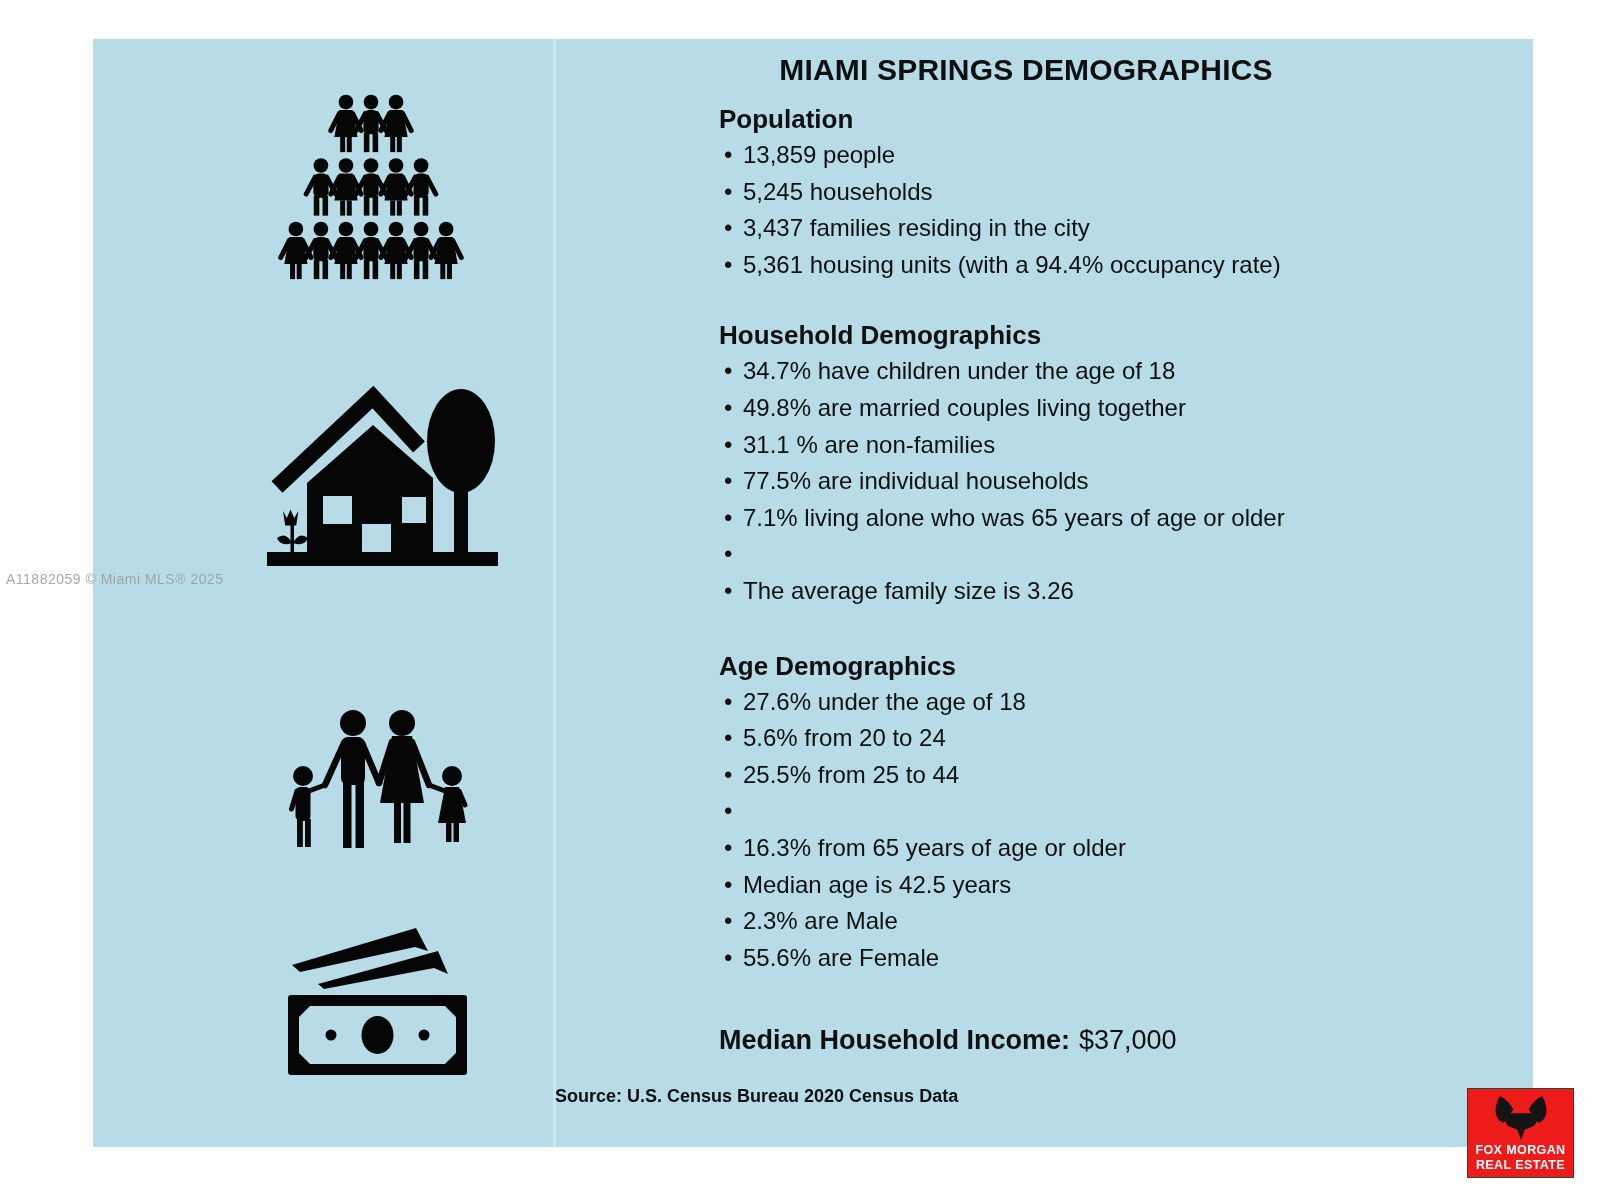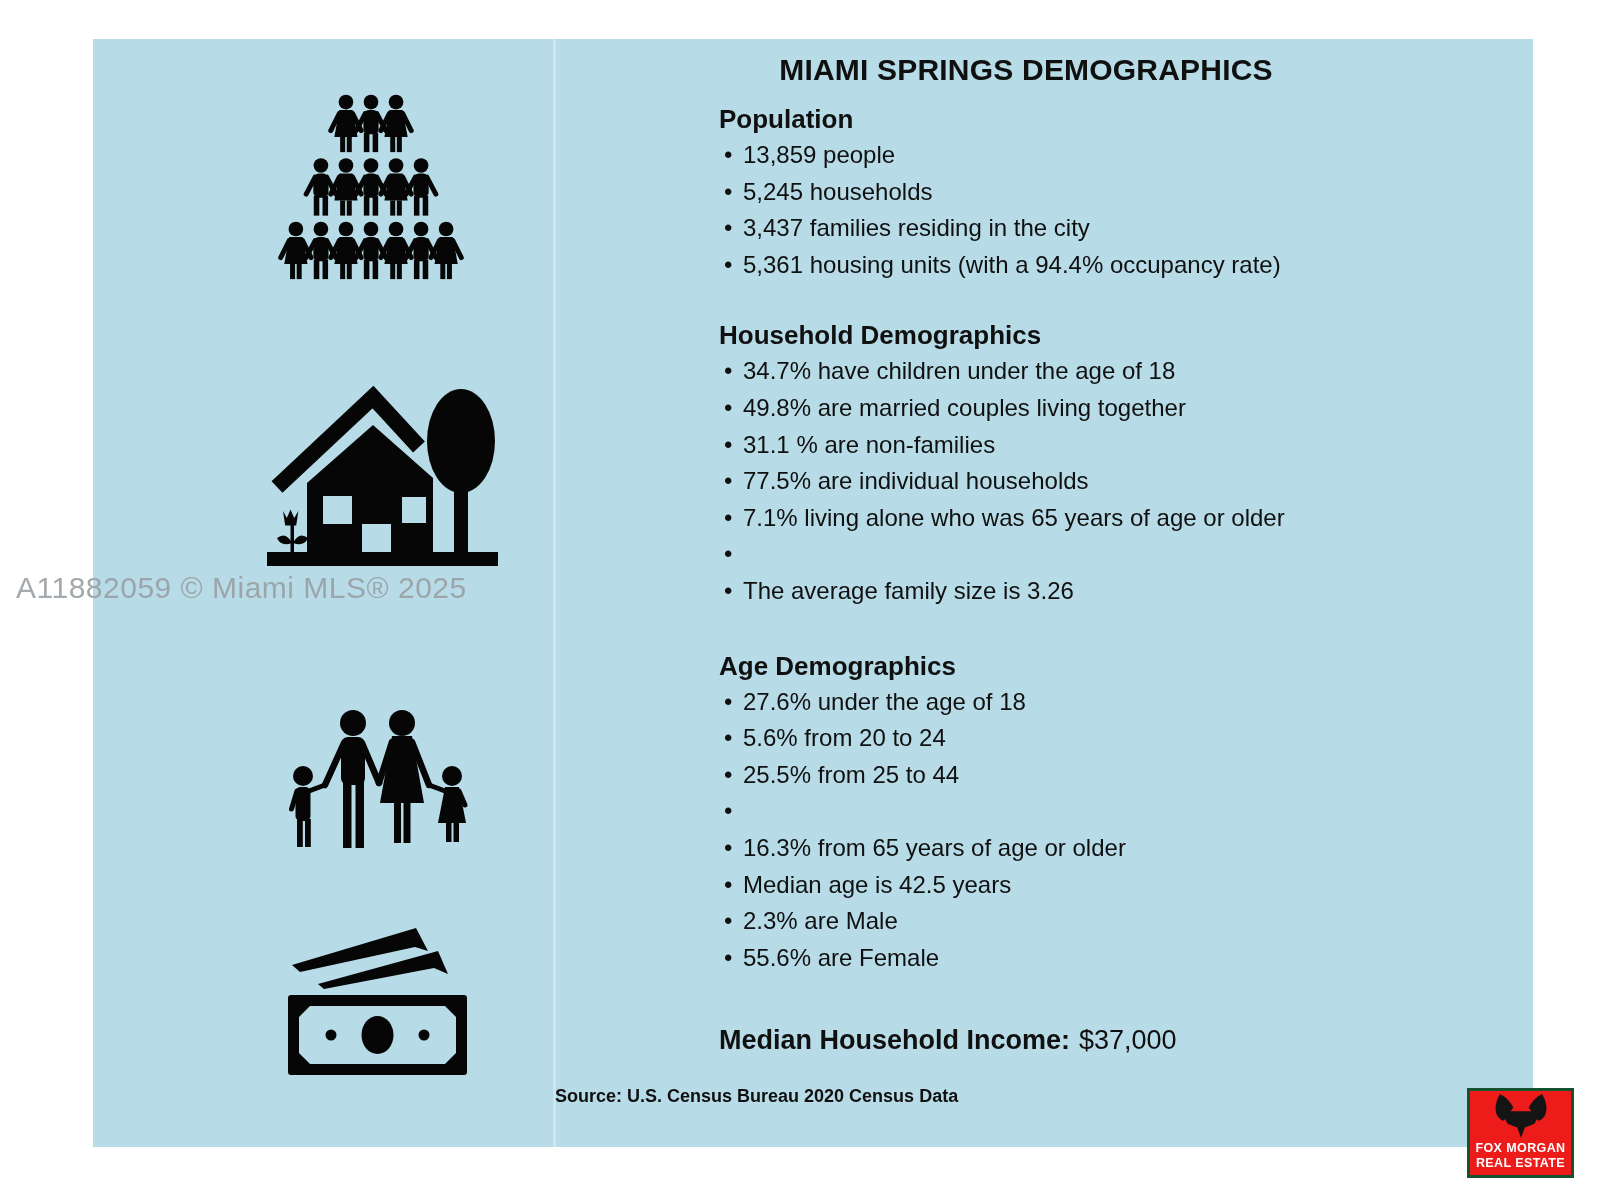--- a/index.html
+++ b/index.html
@@ -2,38 +2,38 @@
 <html><head>
 <meta charset="utf-8">
 <style>
   html,body{margin:0;padding:0;}
   .page{position:relative;width:1600px;height:1200px;background:#ffffff;overflow:hidden;
         font-family:"Liberation Sans",sans-serif;color:#101010;}
   .panel{position:absolute;left:93px;top:39px;width:1440px;height:1108px;background:#b7dce8;}
   .seam{position:absolute;left:553px;top:39px;width:3px;height:1108px;background:rgba(255,255,255,0.32);}
   .icon-svg{position:absolute;}
   .icon-svg *{shape-rendering:geometricPrecision;}
-  .watermark{position:absolute;left:16px;top:571px;font-size:30px;letter-spacing:0.5px;
+  .watermark{position:absolute;left:6px;top:571px;font-size:14px;letter-spacing:0.5px;
              color:#9aa0a4;opacity:0.9;white-space:nowrap;}
   .content{position:absolute;left:555px;top:39px;width:978px;height:1108px;box-sizing:border-box;}
   .title{margin:12px 36px 0 0;text-align:center;font-size:30px;font-weight:bold;line-height:38px;letter-spacing:0.2px;}
   .sections{margin-left:164px;}
   .sec-h{margin:0;font-size:26px;font-weight:bold;line-height:36px;}
   .sec-h.h0{margin-top:12px;}
   .sec-h.h1{margin-top:34px;}
   .sec-h.h2{margin-top:38px;}
   ul.blist{list-style:none;margin:0;padding:0;}
   ul.blist li{display:flex;font-size:24px;line-height:36.6px;}
   ul.blist .bm{width:24px;flex:0 0 24px;padding-left:5px;box-sizing:border-box;}
   .income{margin:45px 0 0 164px;font-size:27px;line-height:38px;}
   .income .lab{font-weight:bold;}
   .income .val{margin-left:9px;}
   .source{margin:26px 34px 0 0;text-align:left;font-size:18px;font-weight:bold;line-height:22px;}
   .logo{position:absolute;left:1467px;top:1088px;width:107px;height:90px;background:#ee1b1b;
-        border:3px solid #14532d;box-sizing:border-box;display:flex;flex-direction:column;
+        border:1px solid #14532d;box-sizing:border-box;display:flex;flex-direction:column;
         align-items:center;justify-content:flex-end;padding-bottom:5px;}
   .logo .fox{margin-bottom:2px;}
   .logo .ltxt{color:#ffffff;font-weight:bold;font-size:12.5px;line-height:14.5px;letter-spacing:0.4px;
               text-align:center;white-space:nowrap;}
 </style>
 </head>
 <body>
 
 <div class="page">
 

